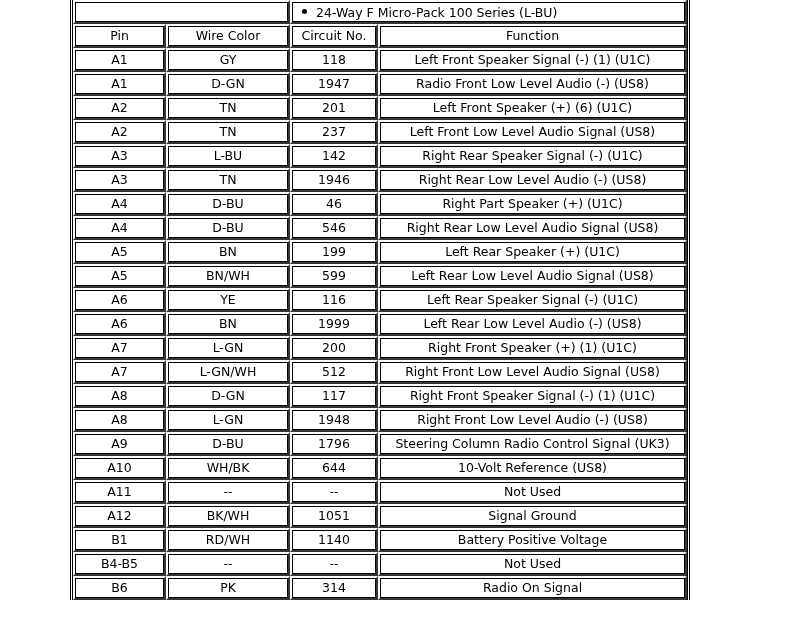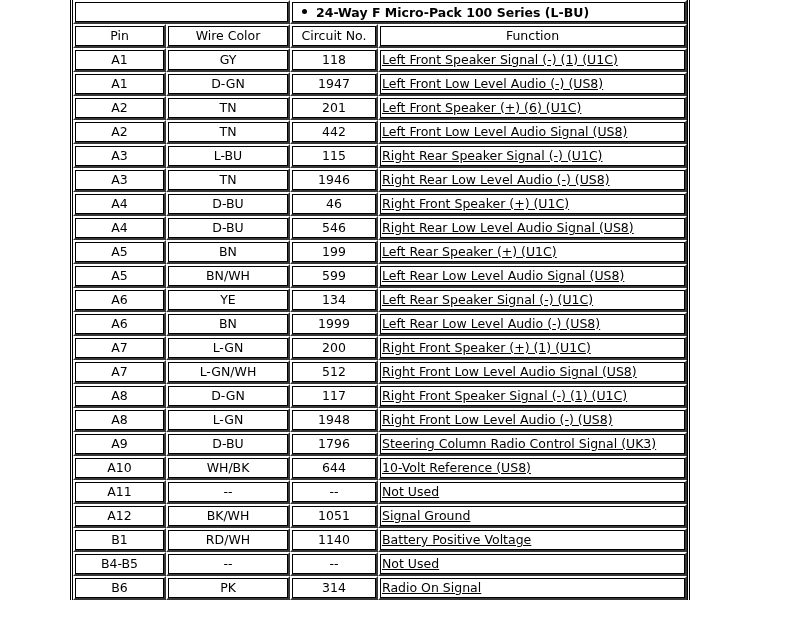--- a/index.html
+++ b/index.html
@@ -71,21 +71,21 @@
     white-space: nowrap;
   }
 
   
   col.c-pin      { width: 93px; }
   col.c-wire     { width: 124px; }
   col.c-circuit  { width: 88px; }
   col.c-func     { width: 309px; }
 
   td.pin, td.wire, td.circuit { text-align: center; }
-  td.func { text-align: left; padding-left: 5px; text-decoration: underline; }
+  td.func { text-align: center; padding-left: 5px; }
 
   th.hdr {
     font-weight: bold;
     font-size: 13px;
     height: 20px;
   }
 
   
   td.banner-blank {
     height: 26px;
@@ -100,21 +100,21 @@
   }
   .bullet-dot {
     display: inline-block;
     width: 5px;
     height: 5px;
     border-radius: 50%;
     background: #000;
     vertical-align: middle;
     margin: 0 9px 2px 8px;
   }
-  .banner-text { vertical-align: middle; font-weight: bold; }
+  .banner-text { vertical-align: middle; }
 </style>
 </head>
 <body>
 
 <div id="page">
 
   <div class="clipped-remnant">Connector Part Information    Radio Connector Faceview Detail</div>
 
   <div class="conn-table-wrap">
     <table class="conn">
@@ -140,51 +140,51 @@
       <tr>
             <td class="pin">A1</td>
             <td class="wire">GY</td>
             <td class="circuit">118</td>
             <td class="func">Left Front Speaker Signal (-) (1) (U1C)</td>
           </tr>
           <tr>
             <td class="pin">A1</td>
             <td class="wire">D-GN</td>
             <td class="circuit">1947</td>
-            <td class="func">Left Front Low Level Audio (-) (US8)</td>
+            <td class="func">Radio Front Low Level Audio (-) (US8)</td>
           </tr>
           <tr>
             <td class="pin">A2</td>
             <td class="wire">TN</td>
             <td class="circuit">201</td>
             <td class="func">Left Front Speaker (+) (6) (U1C)</td>
           </tr>
           <tr>
             <td class="pin">A2</td>
             <td class="wire">TN</td>
-            <td class="circuit">442</td>
+            <td class="circuit">237</td>
             <td class="func">Left Front Low Level Audio Signal (US8)</td>
           </tr>
           <tr>
             <td class="pin">A3</td>
             <td class="wire">L-BU</td>
-            <td class="circuit">115</td>
+            <td class="circuit">142</td>
             <td class="func">Right Rear Speaker Signal (-) (U1C)</td>
           </tr>
           <tr>
             <td class="pin">A3</td>
             <td class="wire">TN</td>
             <td class="circuit">1946</td>
             <td class="func">Right Rear Low Level Audio (-) (US8)</td>
           </tr>
           <tr>
             <td class="pin">A4</td>
             <td class="wire">D-BU</td>
             <td class="circuit">46</td>
-            <td class="func">Right Front Speaker (+) (U1C)</td>
+            <td class="func">Right Part Speaker (+) (U1C)</td>
           </tr>
           <tr>
             <td class="pin">A4</td>
             <td class="wire">D-BU</td>
             <td class="circuit">546</td>
             <td class="func">Right Rear Low Level Audio Signal (US8)</td>
           </tr>
           <tr>
             <td class="pin">A5</td>
             <td class="wire">BN</td>
@@ -193,21 +193,21 @@
           </tr>
           <tr>
             <td class="pin">A5</td>
             <td class="wire">BN/WH</td>
             <td class="circuit">599</td>
             <td class="func">Left Rear Low Level Audio Signal (US8)</td>
           </tr>
           <tr>
             <td class="pin">A6</td>
             <td class="wire">YE</td>
-            <td class="circuit">134</td>
+            <td class="circuit">116</td>
             <td class="func">Left Rear Speaker Signal (-) (U1C)</td>
           </tr>
           <tr>
             <td class="pin">A6</td>
             <td class="wire">BN</td>
             <td class="circuit">1999</td>
             <td class="func">Left Rear Low Level Audio (-) (US8)</td>
           </tr>
           <tr>
             <td class="pin">A7</td>

